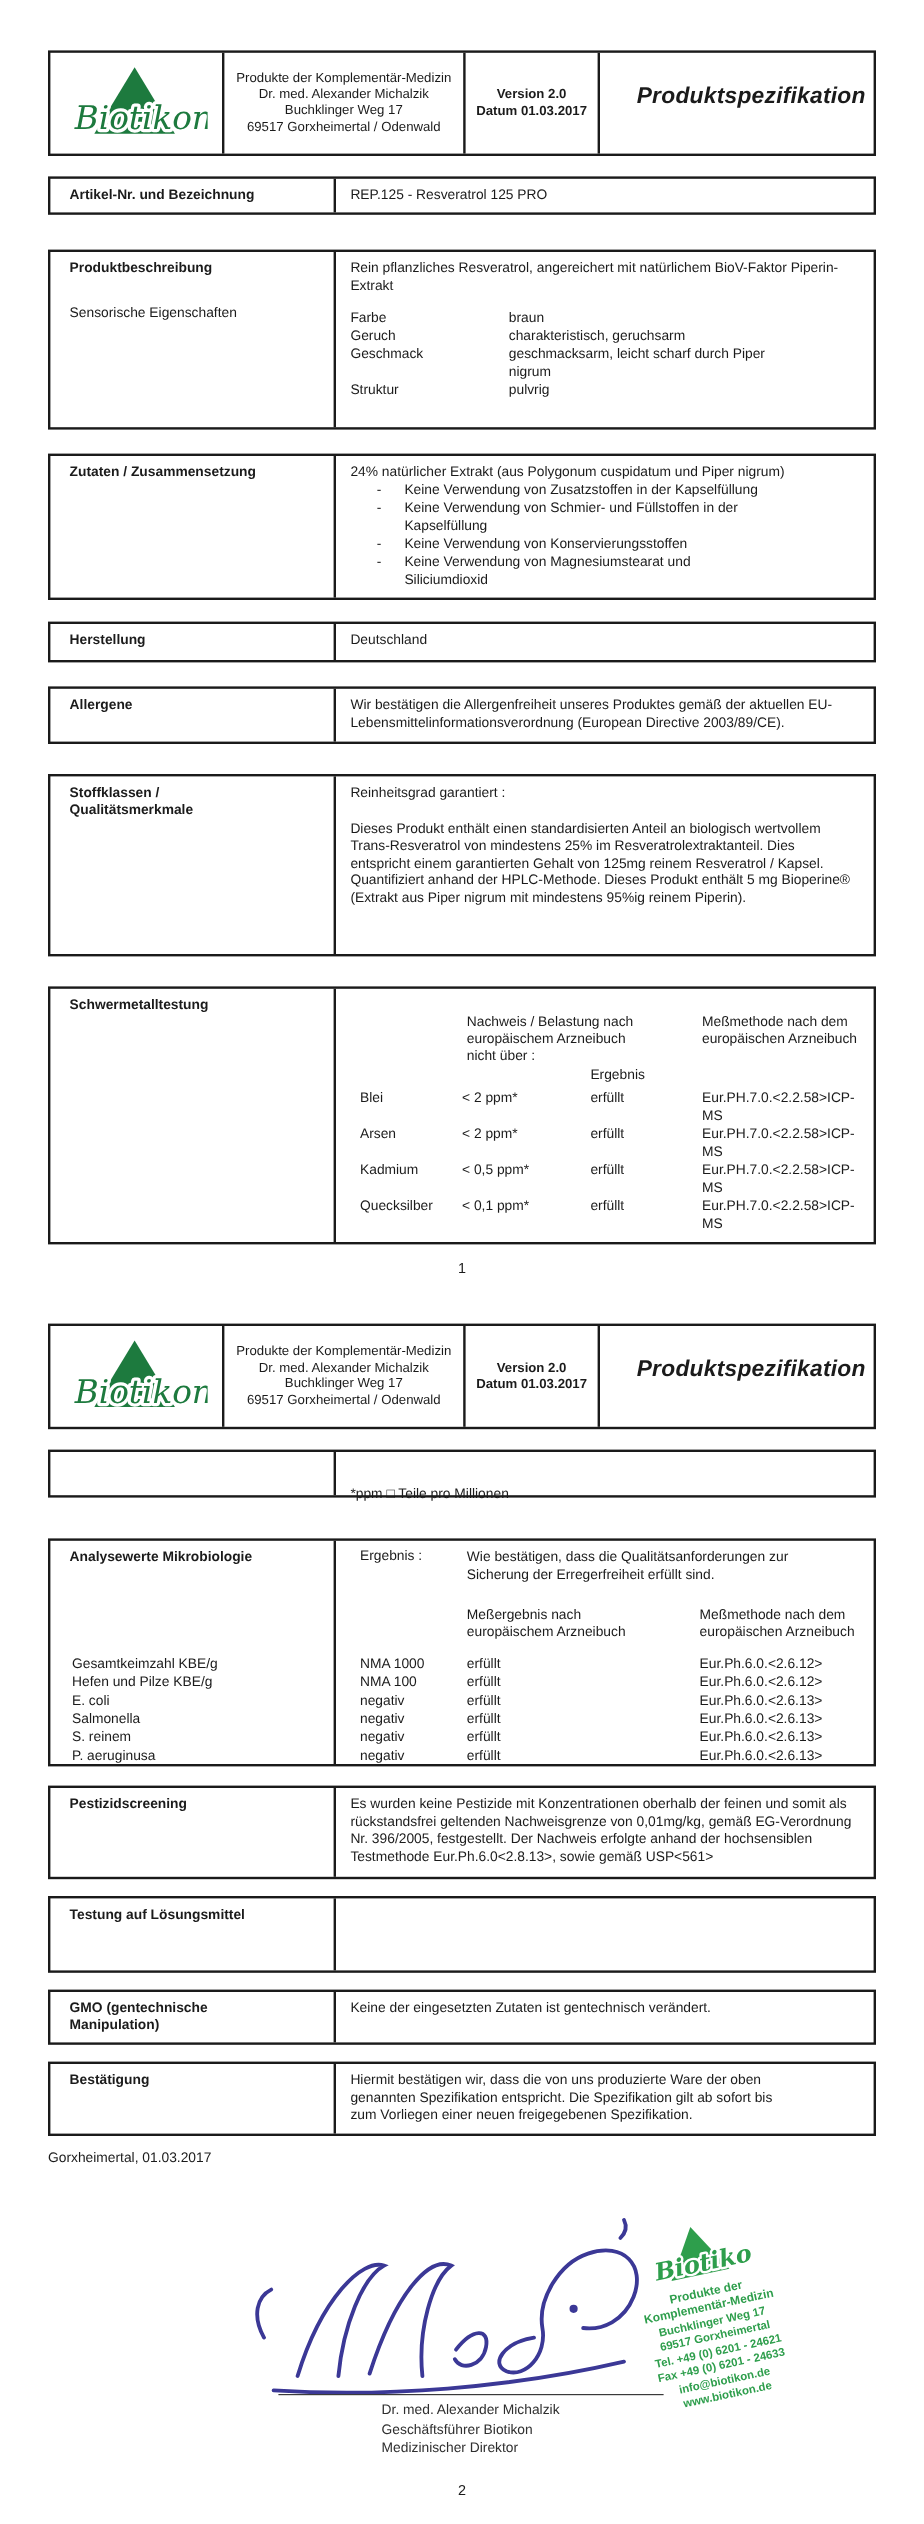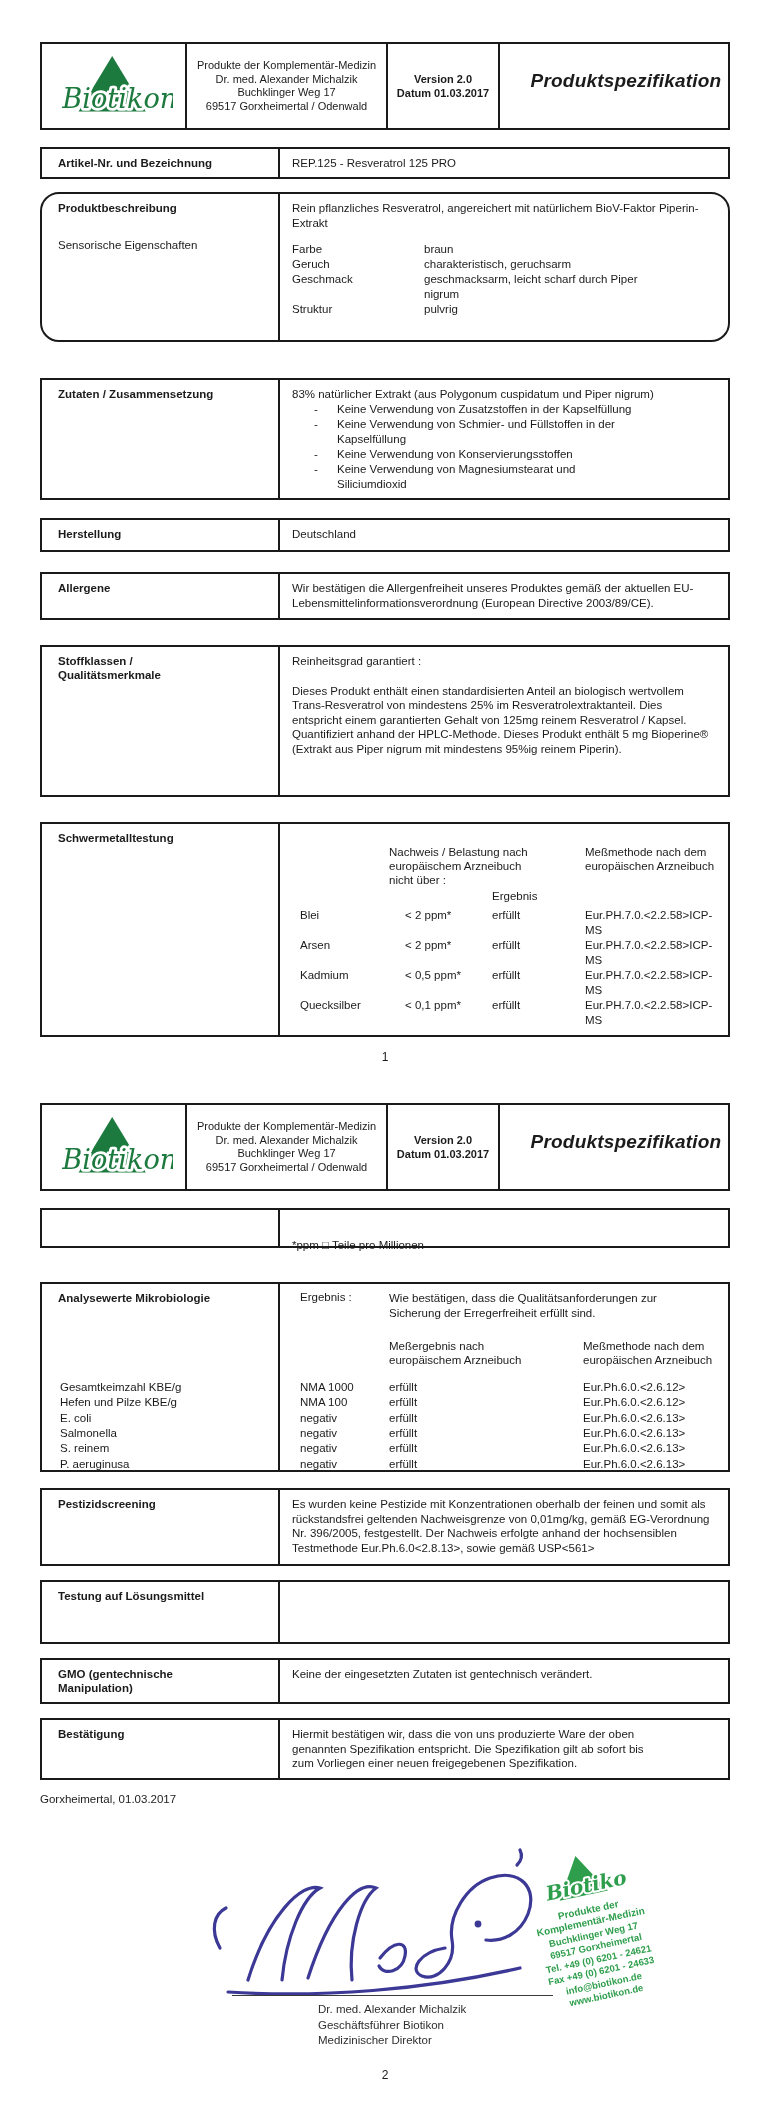--- a/index.html
+++ b/index.html
@@ -25,21 +25,21 @@
   .prow{display:flex;line-height:15px;}
   .pk{width:132px;flex:0 0 132px;}
   .pv{max-width:235px;}
   
   .bullet{display:flex;line-height:15px;}
   .bullet .dash{flex:0 0 23px;padding-left:22px;}
   .bullet .bt{max-width:300px;}
   
   .sm-row{position:absolute;left:0;right:6px;height:30px;line-height:14.5px;}
   .sm-row span{position:absolute;top:0;}
-  .sm-c1{left:258px;} .sm-c2{left:363px;} .sm-c3{left:450px;} .sm-c4{left:543px;width:132px;}
+  .sm-c1{left:258px;} .sm-c2{left:343px;} .sm-c3{left:450px;} .sm-c4{left:543px;width:132px;}
   
   .mk-row{position:absolute;left:0;right:6px;height:15.3px;line-height:15.3px;}
   .mk-row span{position:absolute;top:0;white-space:nowrap;}
   .mk-n{left:18px;} .mk-v{left:258px;} .mk-r{left:347px;} .mk-m{left:541px;}
   .colhead{position:absolute;line-height:13.8px;}
   .pagenum{position:absolute;left:0;width:770px;text-align:center;font-size:12px;}
   
   .place-date{position:absolute;left:40px;top:1792px;}
   .sig-line{position:absolute;left:232px;top:1995px;width:321px;border-top:1.5px solid #3a3a3a;}
   .signer{position:absolute;left:318px;top:2002px;line-height:15.5px;color:#2f2f2f;}
@@ -72,21 +72,21 @@
   <div class="hc title-cell last">
     <span class="doc-title">Produktspezifikation</span>
   </div>
 </div>
 
 <div class="box split" style="top:147px;height:32px;">
   <div class="lbl" style="width:210px;">Artikel-Nr. und Bezeichnung</div>
   <div class="rc">REP.125 - Resveratrol 125 PRO</div>
 </div>
 
-<div class="box split" style="top:192px;height:150px;border-radius:19px;">
+<div class="box split" style="top:208px;height:150px;">
   <div class="lbl">Produktbeschreibung</div>
   <div class="lbl2 italic" style="top:44px;font-weight:normal;">Sensorische Eigenschaften</div>
   <div class="rc">
     <div style="max-width:420px;">Rein pflanzliches Resveratrol, angereichert mit natürlichem BioV-Faktor Piperin-Extrakt</div>
     <div style="margin-top:12px;">
       <div class="prow">
         <span class="pk">Farbe</span>
         <span class="pv">braun</span>
       </div>
       <div class="prow">
@@ -101,21 +101,21 @@
         <span class="pk">Struktur</span>
         <span class="pv">pulvrig</span>
       </div>
     </div>
   </div>
 </div>
 
 <div class="box split" style="top:378px;height:122px;">
   <div class="lbl" style="width:212px;">Zutaten / Zusammensetzung</div>
   <div class="rc">
-    <div style="max-width:430px;line-height:15px;">83% natürlicher Extrakt (aus Polygonum cuspidatum und Piper nigrum)</div>
+    <div style="max-width:430px;line-height:15px;">24% natürlicher Extrakt (aus Polygonum cuspidatum und Piper nigrum)</div>
     <div class="bullet">
       <span class="dash">-</span>
       <span class="bt">Keine Verwendung von Zusatzstoffen in der Kapselfüllung</span>
     </div>
     <div class="bullet">
       <span class="dash">-</span>
       <span class="bt">Keine Verwendung von Schmier- und Füllstoffen in der Kapselfüllung</span>
     </div>
     <div class="bullet">
       <span class="dash">-</span>

